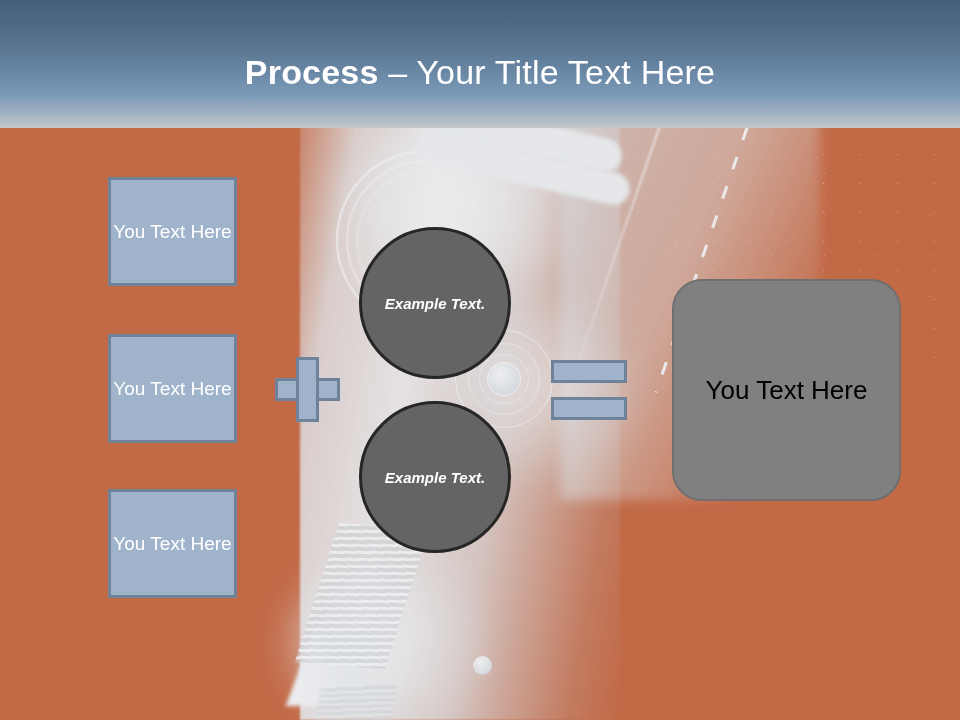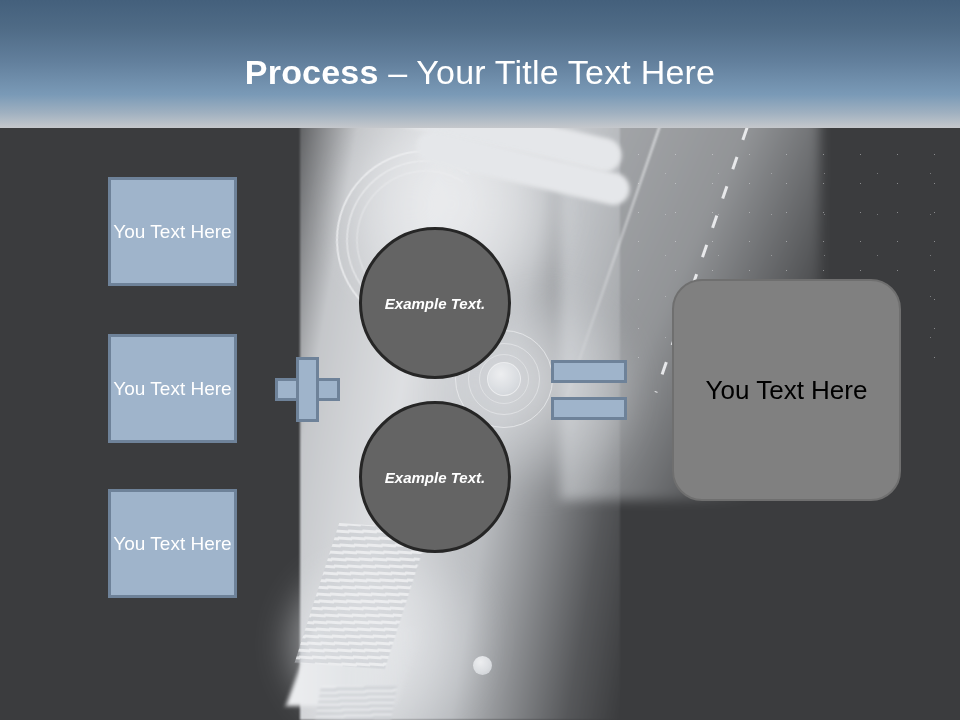--- a/index.html
+++ b/index.html
@@ -6,21 +6,21 @@
     margin: 0;
     padding: 0;
     background: #ffffff;
   }
 
   #slide {
     position: relative;
     width: 960px;
     height: 720px;
     overflow: hidden;
-    background: #000000;
+    background: #c2410c;
     font-family: "Liberation Sans", sans-serif;
   }
 
   
   .photo-layer {
     position: absolute;
     inset: 0;
     overflow: hidden;
   }
 

